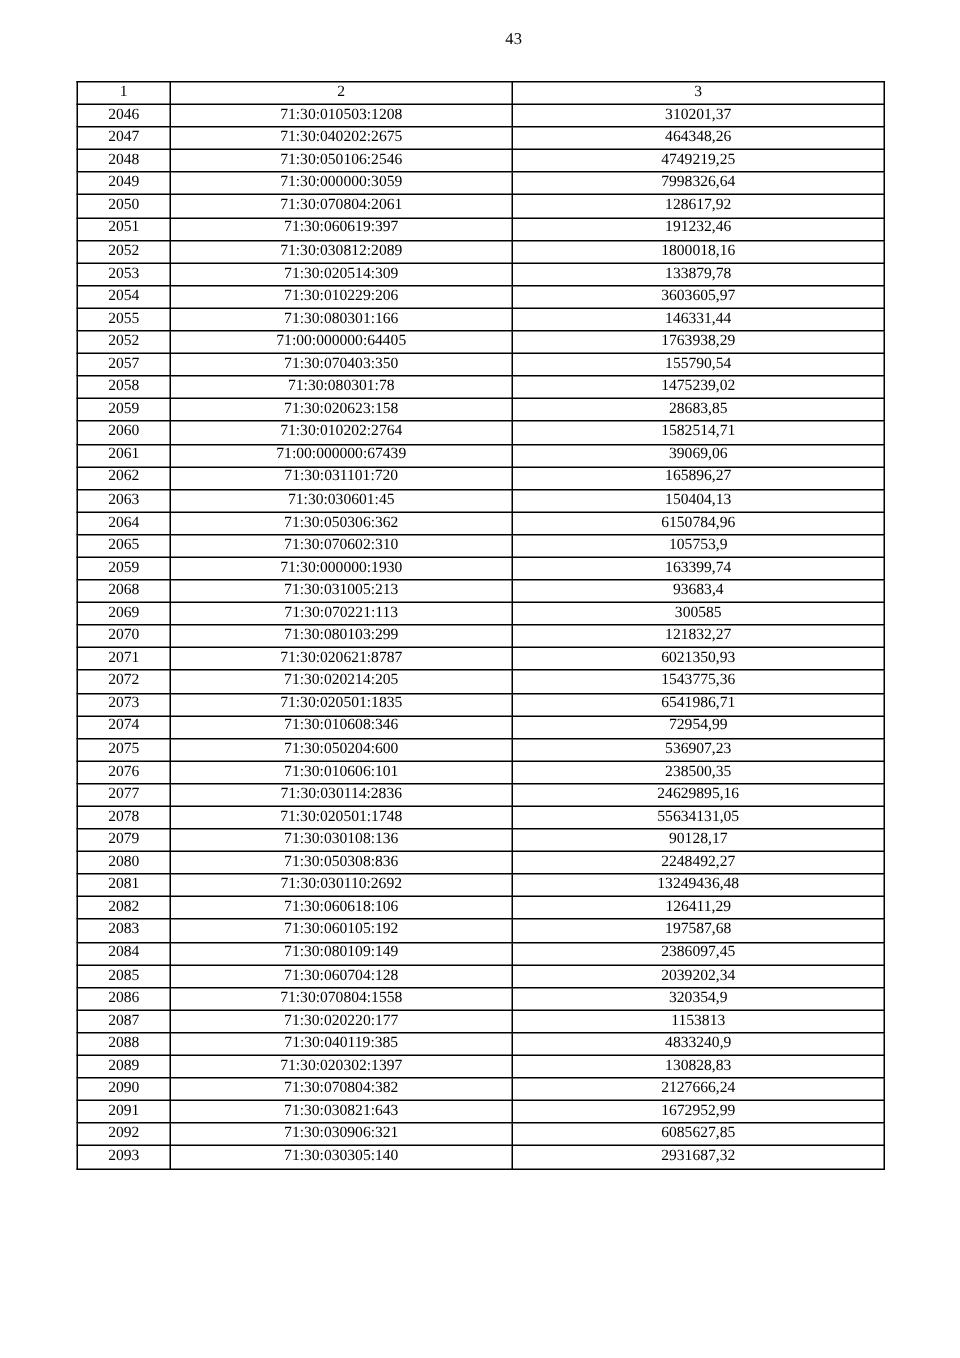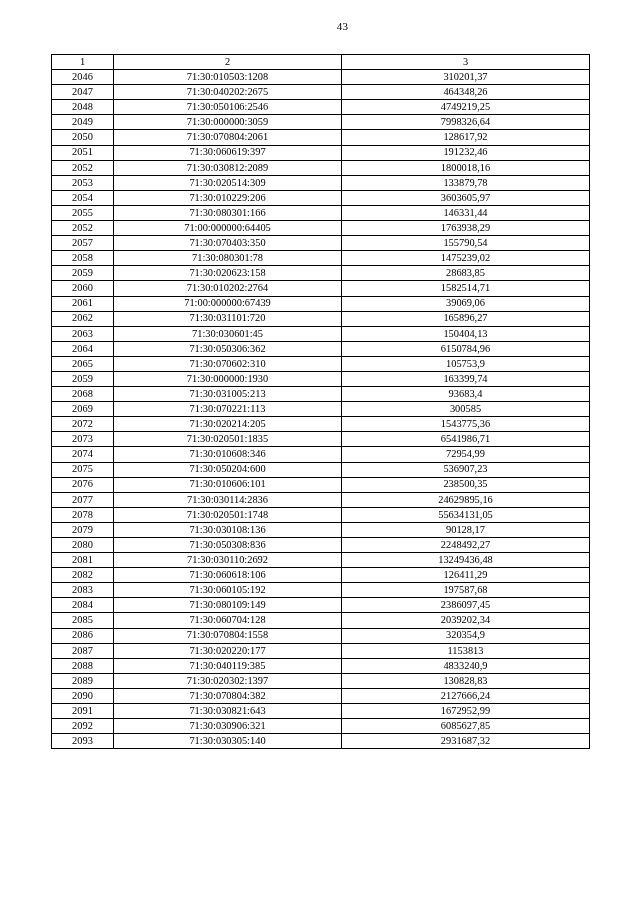--- a/index.html
+++ b/index.html
@@ -189,20 +189,30 @@
             <td class="num-col">2068</td>
             <td>71:30:031005:213</td>
             <td>93683,4</td>
           </tr>
           <tr>
             <td class="num-col">2069</td>
             <td>71:30:070221:113</td>
             <td>300585</td>
           </tr>
           <tr>
+            <td class="num-col">2070</td>
+            <td>71:30:080103:299</td>
+            <td>121832,27</td>
+          </tr>
+          <tr>
+            <td class="num-col">2071</td>
+            <td>71:30:020621:8787</td>
+            <td>6021350,93</td>
+          </tr>
+          <tr>
             <td class="num-col">2072</td>
             <td>71:30:020214:205</td>
             <td>1543775,36</td>
           </tr>
           <tr>
             <td class="num-col">2073</td>
             <td>71:30:020501:1835</td>
             <td>6541986,71</td>
           </tr>
           <tr>

